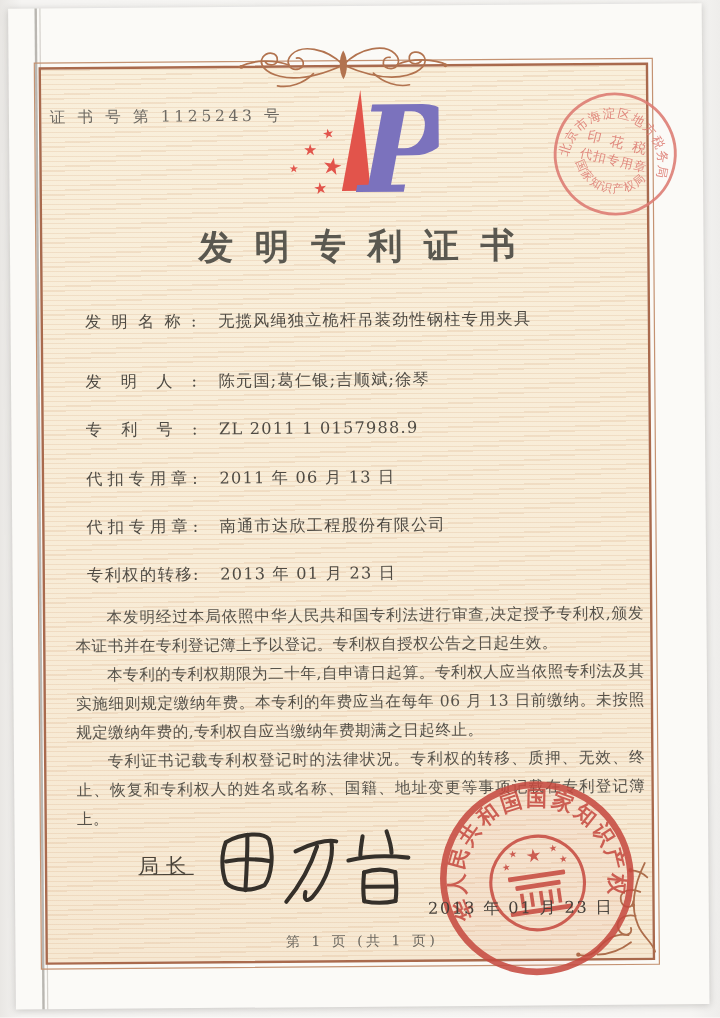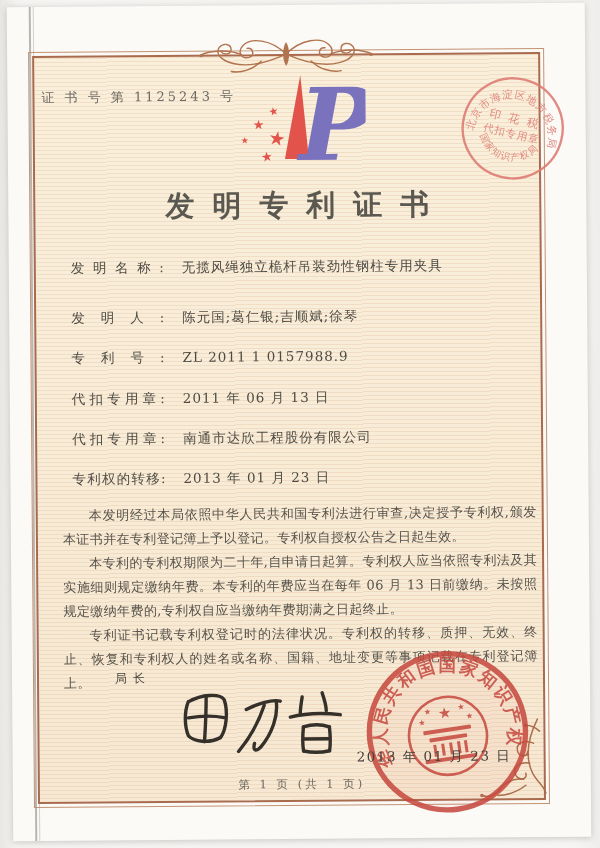--- a/index.html
+++ b/index.html
@@ -54,21 +54,21 @@
   }
   .field-value{letter-spacing:1px;}
   .row-0{top:253px;} .row-1{top:303px;} .row-2{top:343px;}
   .row-3{top:384px;} .row-4{top:424px;} .row-5{top:464px;}
   .body-text{
     position:absolute;left:52px;top:497px;width:474px;
     font-size:13px;line-height:1.85;color:#57534b;text-align:justify;
     letter-spacing:.4px;
   }
   .body-text p{margin:0;text-indent:2em;}
-  .director-row{position:absolute;left:103px;top:664px;font-size:12px;letter-spacing:6px;color:#4a443a;}
+  .director-row{position:absolute;left:103px;top:704px;font-size:17px;letter-spacing:6px;color:#4a443a;text-decoration:underline;}
   .signature{position:absolute;left:150px;top:666px;width:195px;height:100px;}
   .seal{position:absolute;left:347px;top:640px;width:176px;height:176px;opacity:.87;}
   .seal-date{
     position:absolute;left:344px;top:744px;font-size:13.5px;letter-spacing:1.5px;
     color:#45403a;z-index:5;
   }
   .footer{
     position:absolute;left:0;top:772px;width:578px;text-align:center;
     font-size:11.5px;letter-spacing:3px;color:#6b675f;
   }

